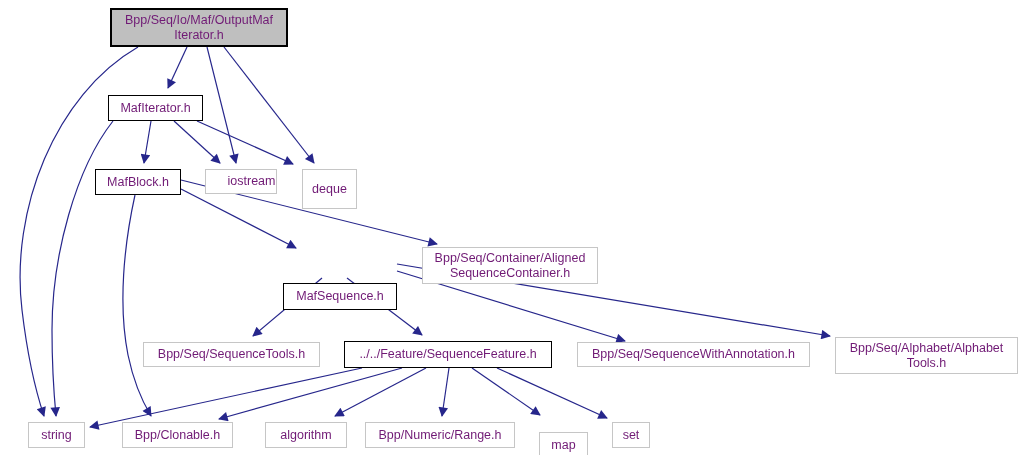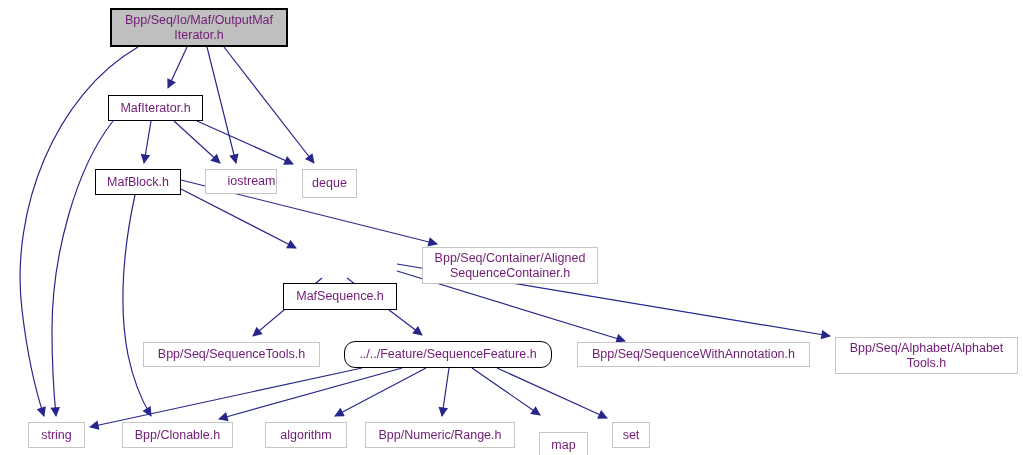--- a/index.html
+++ b/index.html
@@ -28,25 +28,25 @@
   }
   .node.internal{border:1px solid #000000;}
   .node.highlight{border:2px solid #000000;background:#bfbfbf;}
   .node span:empty{display:none;}
 
   
   #n-output          {left:110px;top:8px;  width:178px;height:39px;}
   #n-mafiterator     {left:108px;top:95px; width:95px; height:26px;}
   #n-mafblock        {left:95px; top:169px;width:86px; height:26px;}
   #n-iostream        {left:205px;top:169px;width:72px; height:25px;padding-left:21px;}
-  #n-deque           {left:302px;top:169px;width:55px; height:29px;}
+  #n-deque           {left:302px;top:169px;width:55px; height:40px;}
   #n-mafsequence     {left:283px;top:251px;width:114px;height:27px;margin-top:32px;}
   #n-alignedseq      {left:422px;top:247px;width:176px;height:37px;}
   #n-seqtools        {left:143px;top:342px;width:177px;height:25px;}
-  #n-seqfeature      {left:344px;top:341px;width:208px;height:27px;border-radius:11px;}
+  #n-seqfeature      {left:344px;top:341px;width:208px;height:27px;}
   #n-seqwithannot    {left:577px;top:342px;width:233px;height:25px;}
   #n-alphabettools   {left:835px;top:337px;width:183px;height:37px;}
   #n-string          {left:28px; top:422px;width:57px; height:26px;}
   #n-clonable        {left:122px;top:422px;width:111px;height:26px;}
   #n-algorithm       {left:265px;top:422px;width:82px; height:26px;}
   #n-range           {left:365px;top:422px;width:150px;height:26px;}
   #n-map             {left:539px;top:422px;width:49px; height:26px;margin-top:10px;}
   #n-set             {left:612px;top:422px;width:38px; height:26px;}
 
   #edges path{stroke:#26268b;stroke-width:1.2;fill:none;}

